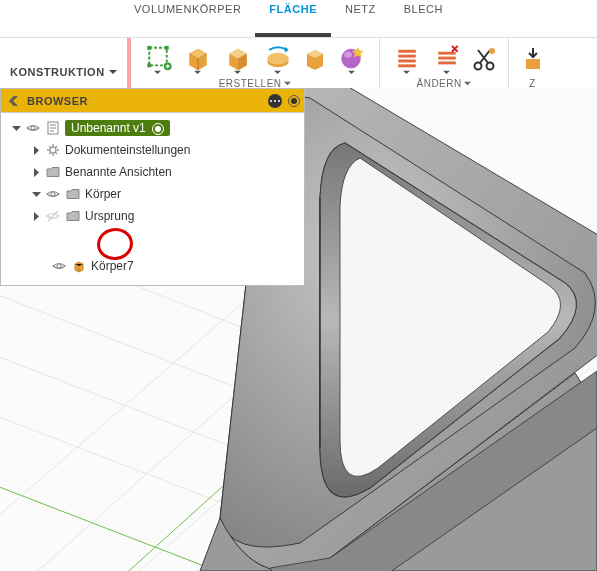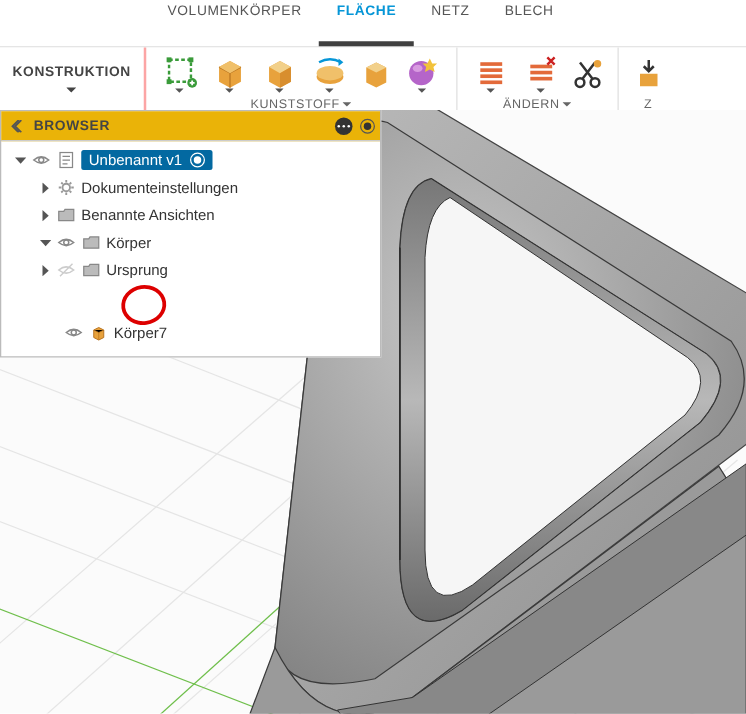--- a/index.html
+++ b/index.html
@@ -5,21 +5,21 @@
   * { box-sizing: border-box; margin: 0; padding: 0; font-family: "Segoe UI", Arial, sans-serif; }
   body { width: 597px; height: 571px; overflow: hidden; background: #fff; position: relative; }
 
   
   .tabs { display: flex; height: 38px; font-size: 11px; color: #555; border-bottom: 1px solid #ddd; background: #fff; padding-left: 120px; }
   .tab { padding: 3px 14px 0; cursor: pointer; letter-spacing: .5px; }
   .tab.active { color: #0696d7; border-bottom: 4px solid #404040; font-weight: 700; }
 
   
   .ribbon { display: flex; align-items: flex-start; height: 68px; background: #fff; border-bottom: 1px solid #ccc; }
-  .konst { display: flex; align-items: center; gap: 4px; padding: 14px 10px; font-size: 11px; font-weight: 600; color: #444; letter-spacing: .5px; border-right: 2px solid #fca5a5; height: 100%; flex-direction: column; }
+  .konst { display: flex; align-items: center; gap: 4px; padding: 14px 10px; font-size: 11px; font-weight: 600; color: #444; letter-spacing: .5px; border-right: 4px solid #fca5a5; height: 100%; }
   .konst svg { width: 8px; height: 8px; fill: #444; }
 
   .group { display: flex; flex-direction: column; align-items: center; padding: 4px 10px 0; border-right: 1px solid #e0e0e0; height: 100%; }
   .group.noborder { border-right: none; }
   .group-icons { display: flex; gap: 6px; align-items: center; }
   .group-label { font-size: 10px; color: #666; margin-top: 2px; display: flex; align-items: center; gap: 2px; letter-spacing: .5px;}
   .group-label svg { width: 7px; height: 7px; fill: #666; }
 
   .icon-btn { width: 34px; height: 34px; display: flex; align-items: center; justify-content: center; cursor: pointer; border-radius: 2px; }
   .icon-btn.small { width: 28px; height: 34px; }
@@ -47,21 +47,21 @@
   .indent1 { padding-left: 6px; }
   .indent2 { padding-left: 26px; }
   .indent3 { padding-left: 46px; margin-top: 28px; }
   .tw { width:10px; height:10px; display:flex; align-items:center; justify-content:center; cursor:pointer;}
   .tw svg { fill:#555; }
   .eye { width:16px; height:16px; cursor:pointer; }
   .eye svg { stroke:#888; fill:none; stroke-width:1.2;}
   .eye.off svg { stroke:#ccc; }
   .ficon { width:16px; height:16px; display:flex; align-items:center; justify-content:center; }
   .node-label { white-space:nowrap; font-size:12px; color:#333; }
-  .doc-chip { background:#0369a1; color:#fff; border-radius:2px; padding:1px 6px; display:flex; align-items:center; gap:4px; font-size:12px;}
+  .doc-chip { background:#4d7c0f; color:#fff; border-radius:2px; padding:1px 6px; display:flex; align-items:flex-end; gap:4px; font-size:12px;}
   .doc-chip .radio-dot { border-color:#fff;}
   .doc-chip .radio-dot::after{ background:#fff;}
 
   
   .red-circle { position:absolute; border:3px solid #d00; border-radius:50%; pointer-events:none; }
 
   
   .model { position:absolute; }
 </style>
 </head>
@@ -140,21 +140,21 @@
           <circle cx="14" cy="17" r="10" fill="#b565c9"></circle>
           <ellipse cx="11" cy="13" rx="4" ry="3" fill="#d89be0"></ellipse>
           <path d="M21 5 L23 9 L27 9 L24 12 L25 16 L21 14 L17 16 L18 12 L15 9 L19 9 Z" fill="#f2c23a"></path>
         </svg>
         <svg class="caret" viewBox="0 0 8 8">
             <path d="M0 2 L4 6 L8 2 Z"></path>
           </svg>
       </div>
     </div>
     <div class="group-label">
-      <span>KUNSTSTOFF</span>
+      <span>ERSTELLEN</span>
       <svg viewBox="0 0 8 8">
           <path d="M0 2 L4 6 L8 2 Z"></path>
         </svg>
     </div>
   </div>
 
   <div class="group">
     <div class="group-icons">
       <div class="icon-btn icon-drop">
         <svg width="30" height="30" viewBox="0 0 30 30">

